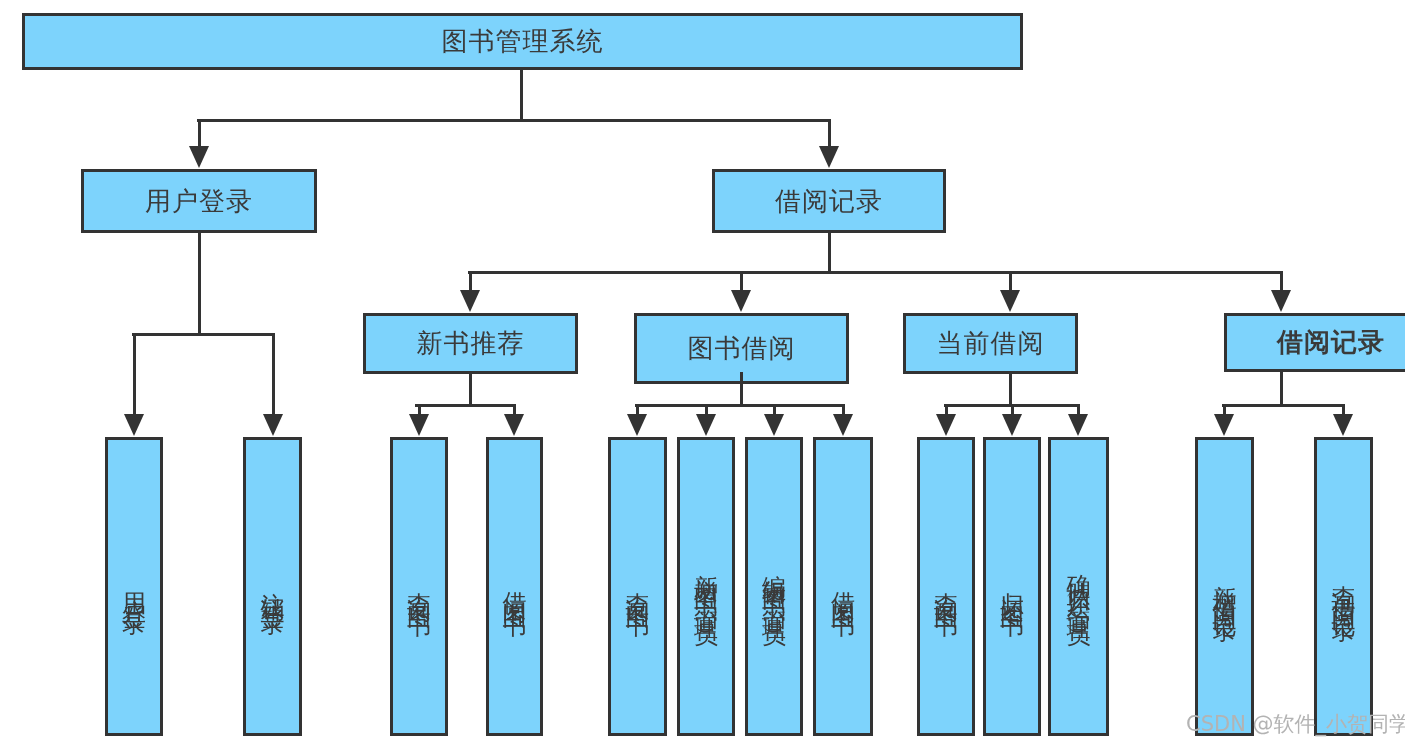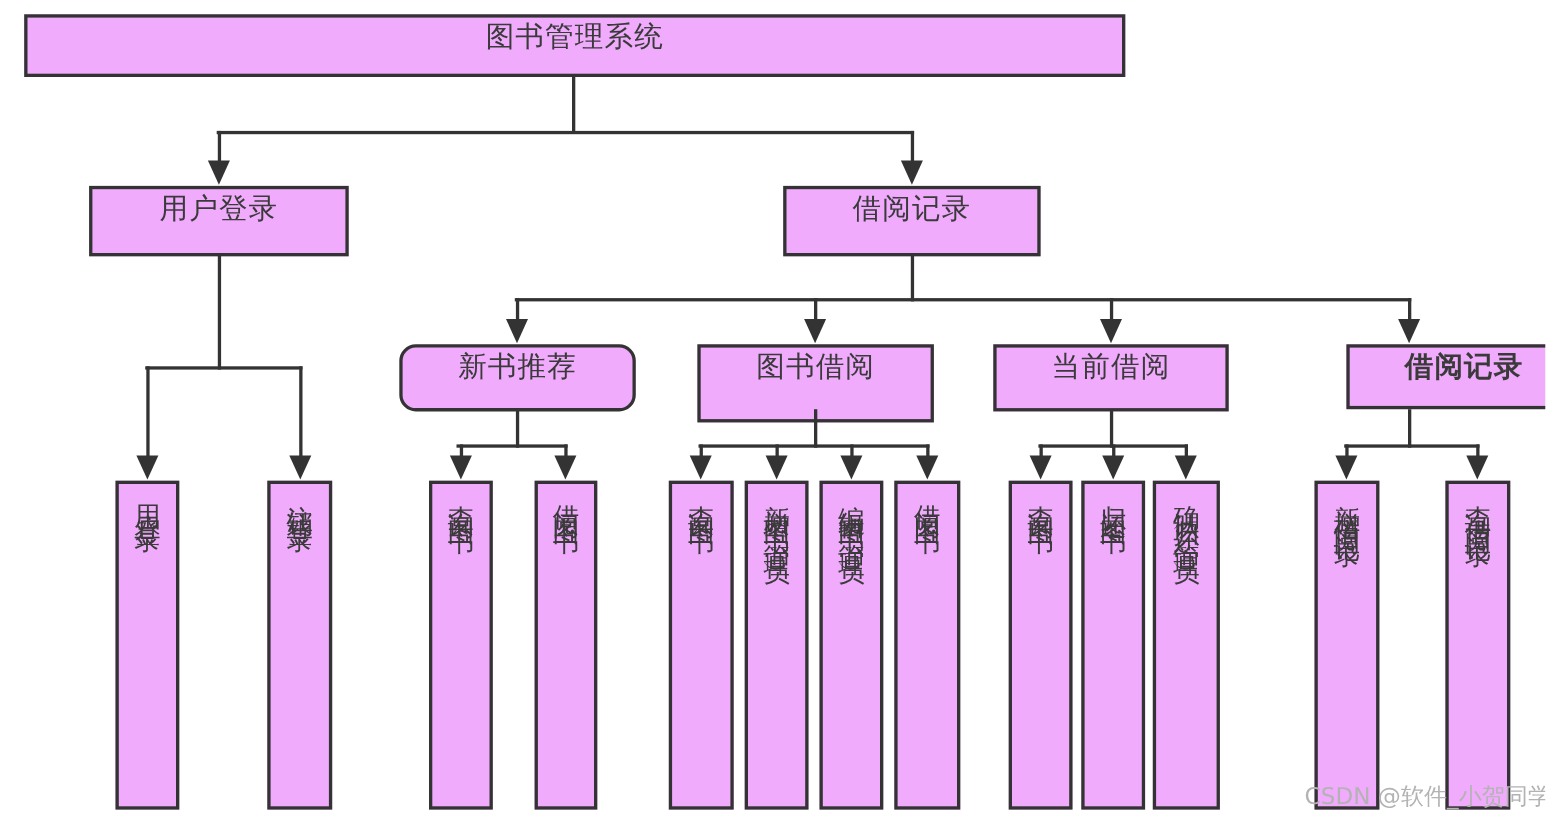--- a/index.html
+++ b/index.html
@@ -8,22 +8,23 @@
     width: 1405px;
     height: 747px;
     background: #ffffff;
     font-family: "DejaVu Sans", "Liberation Sans", sans-serif;
     overflow: hidden;
   }
   .node {
     position: absolute;
     box-sizing: border-box;
     border: 3px solid #333333;
-    background: #f0abfc;
+    background: #7dd3fc;
     display: flex;
+    align-items: center;
     justify-content: center;
     color: #3a3a3a;
   }
   .h-node { font-size: 26px; letter-spacing: 1px; white-space: nowrap; }
   .root-node { font-size: 26px; }
   .leaf { font-size: 24px; }
   .leaf .vtext {
     writing-mode: vertical-rl;
     text-orientation: mixed;
     letter-spacing: 7px;
@@ -60,29 +61,29 @@
   </div>
 
   <div class="node h-node" style="left:81px; top:169px; width:236px; height:64px;">
     <span>用户登录</span>
   </div>
 
   <div class="node h-node" style="left:712px; top:169px; width:234px; height:64px;">
     <span>借阅记录</span>
   </div>
 
-  <div class="node h-node" style="left:363px; top:313px; width:215px; height:61px;border-radius:15px;">
+  <div class="node h-node" style="left:363px; top:313px; width:215px; height:61px;">
     <span>新书推荐</span>
   </div>
 
   <div class="node h-node" style="left:634px; top:313px; width:215px; height:71px;">
     <span>图书借阅</span>
   </div>
 
-  <div class="node h-node" style="left:903px; top:313px; width:214px; height:61px;">
+  <div class="node h-node" style="left:903px; top:313px; width:175px; height:61px;">
     <span>当前借阅</span>
   </div>
 
   <div class="node h-node" style="left:1224px; top:313px; width:214px; height:59px;font-weight:bold;">
     <span>借阅记录</span>
   </div>
 
   <div class="node leaf" style="left:105px; top:437px; width:58px; height:299px;">
     <span class="vtext">用户登录</span>
   </div>

